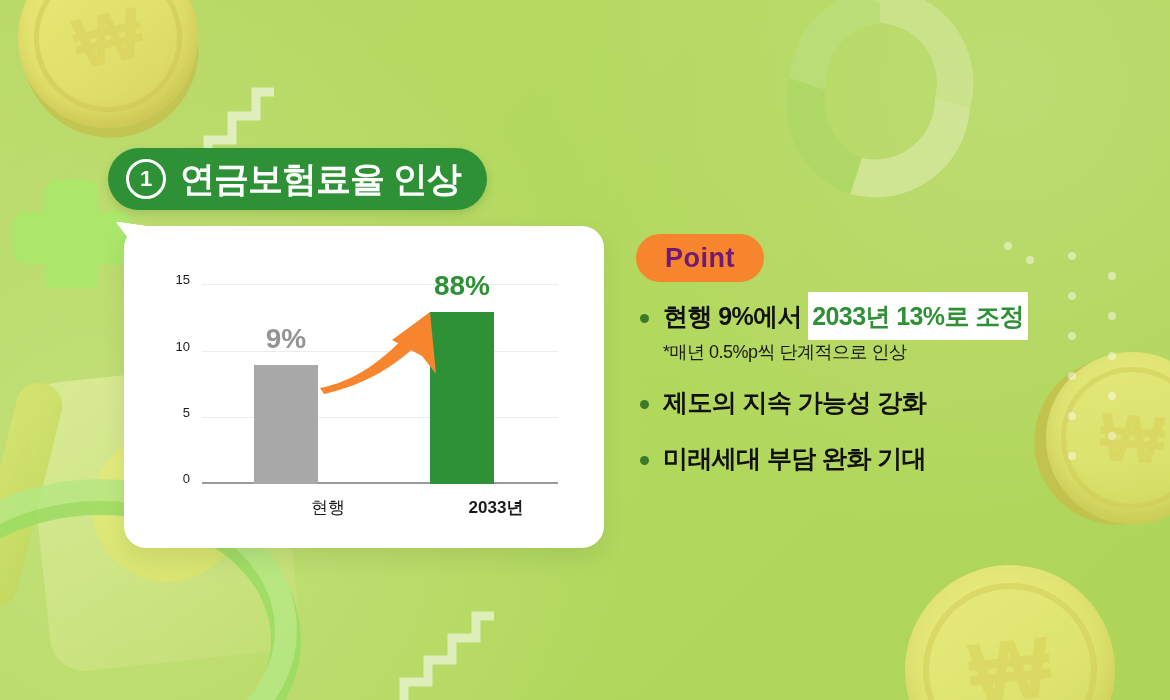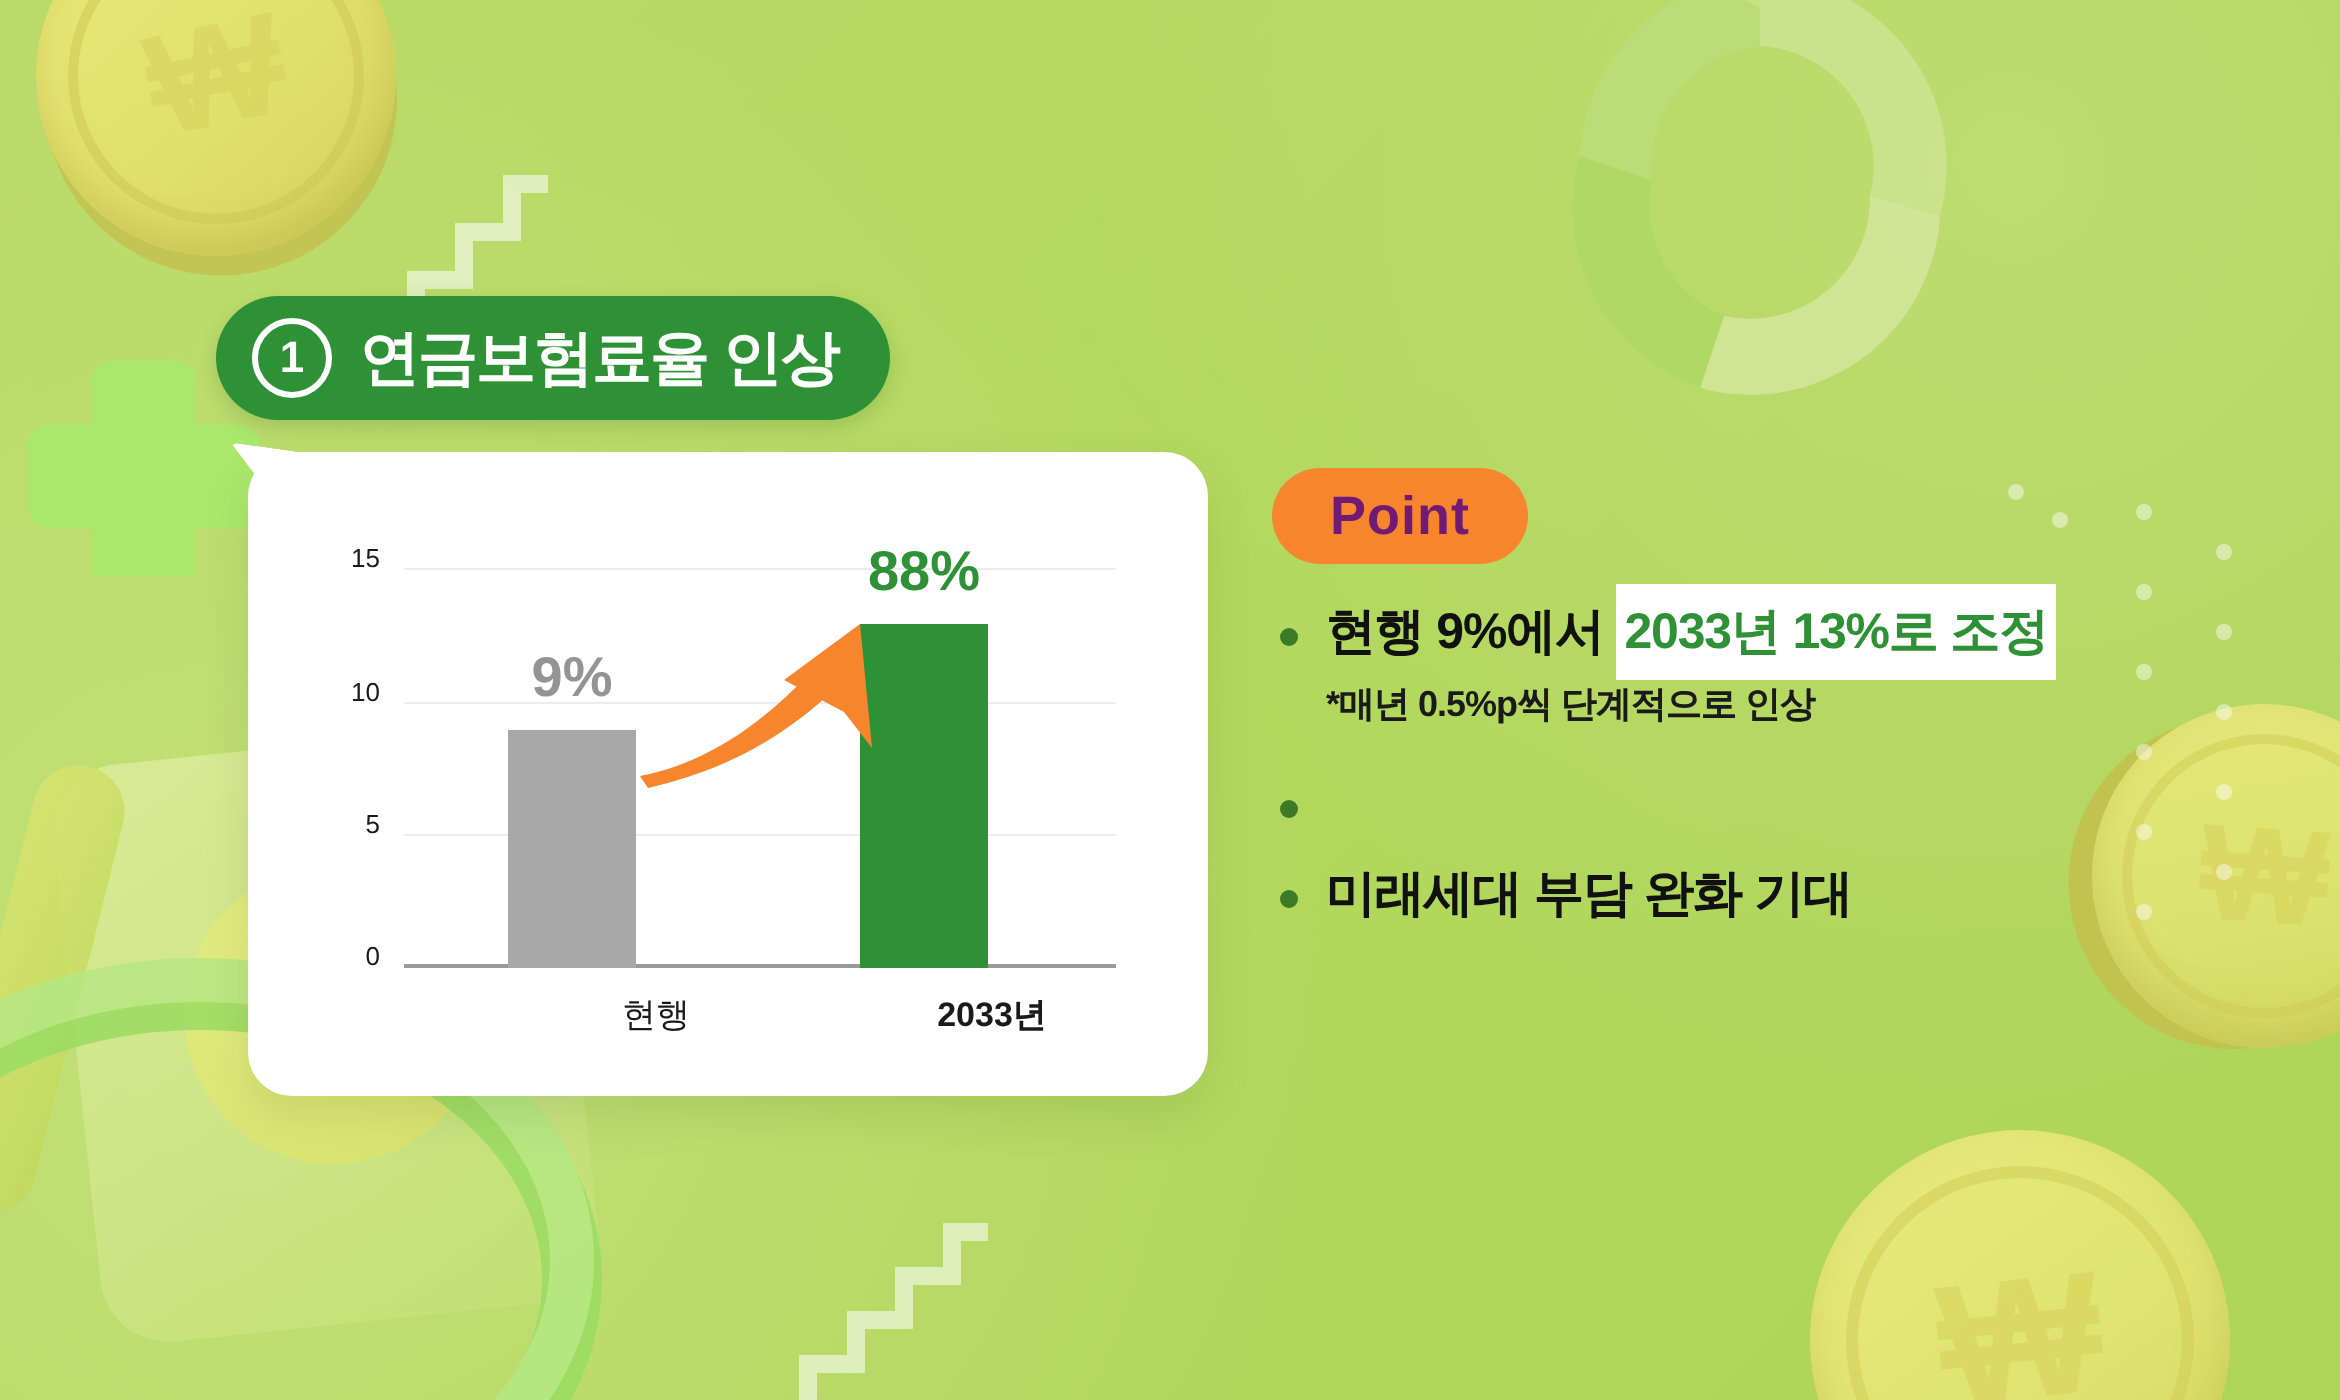--- a/index.html
+++ b/index.html
@@ -73,21 +73,21 @@
     position:absolute;left:108px;top:148px;height:62px;
     display:flex;align-items:center;gap:14px;
     padding:0 26px 0 18px;border-radius:34px;
     background:#2f9136;box-shadow:0 4px 10px rgba(60,110,40,.22);
   }
   #title-num{
     width:34px;height:34px;border-radius:50%;border:3px solid #fff;color:#fff;
     display:flex;align-items:center;justify-content:center;
     font-size:22px;font-weight:bold;line-height:1;
   }
-  #title-text{color:#fff;font-size:30px;font-weight:bold;letter-spacing:-1px;white-space:nowrap;}
+  #title-text{color:#fff;font-size:35px;font-weight:bold;letter-spacing:-1px;white-space:nowrap;}
 
   
   #chart-card{
     position:absolute;left:124px;top:226px;width:480px;height:322px;
     background:#fff;border-radius:22px;
     box-shadow:0 10px 22px rgba(90,120,50,.16);
   }
   #card-tail{position:absolute;left:-12px;top:-2px;width:44px;height:44px;
     background:#fff;clip-path:polygon(0 0,100% 0,100% 100%);
     transform:rotate(8deg);border-radius:4px;}
@@ -115,21 +115,21 @@
   #point-badge{position:absolute;left:636px;top:234px;width:128px;height:48px;
     border-radius:24px;background:#f7852e;
     display:flex;align-items:center;justify-content:center;}
   #point-badge span{color:#701a75;font-size:27px;font-weight:bold;letter-spacing:.5px;}
 
   #bullets{position:absolute;left:640px;top:300px;width:500px;}
   .bullet-row{display:flex;align-items:flex-start;gap:14px;margin-bottom:6px;}
   .dot{width:9px;height:9px;border-radius:50%;background:#3d7a27;margin-top:14px;flex:0 0 auto;}
   .bullet-text{font-size:25px;font-weight:bold;color:#111;letter-spacing:-.6px;line-height:1.35;white-space:nowrap;}
   .hl{background:#fff;color:#2f9136;padding:10px 4px;}
-  #subnote{margin:2px 0 18px 23px;font-size:18px;font-weight:bold;color:#1a1a1a;letter-spacing:-.5px;}
+  #subnote{margin:2px 0 18px 23px;font-size:18px;font-weight:normal;color:#1a1a1a;letter-spacing:-.5px;}
   #bullet-2{margin-top:22px;}
   #bullet-3{margin-top:22px;}
 </style>
 </head>
 <body>
 
 <div class="stage">
 
   <div class="deco coin" id="coin-topleft">
     <div class="face">
@@ -243,20 +243,21 @@
     <div class="bullet-row">
       <div class="dot"></div>
       <div class="bullet-text">
         <span>현행 9%에서 </span><span class="hl">2033년 13%로 조정</span>
       </div>
     </div>
     <div id="subnote">*매년 0.5%p씩 단계적으로 인상</div>
 
     <div class="bullet-row" id="bullet-2">
       <div class="dot"></div>
+      <div class="bullet-text">제도의 지속 가능성 강화</div>
     </div>
 
     <div class="bullet-row" id="bullet-3">
       <div class="dot"></div>
       <div class="bullet-text">미래세대 부담 완화 기대</div>
     </div>
 
   </div>
 
 </div>

